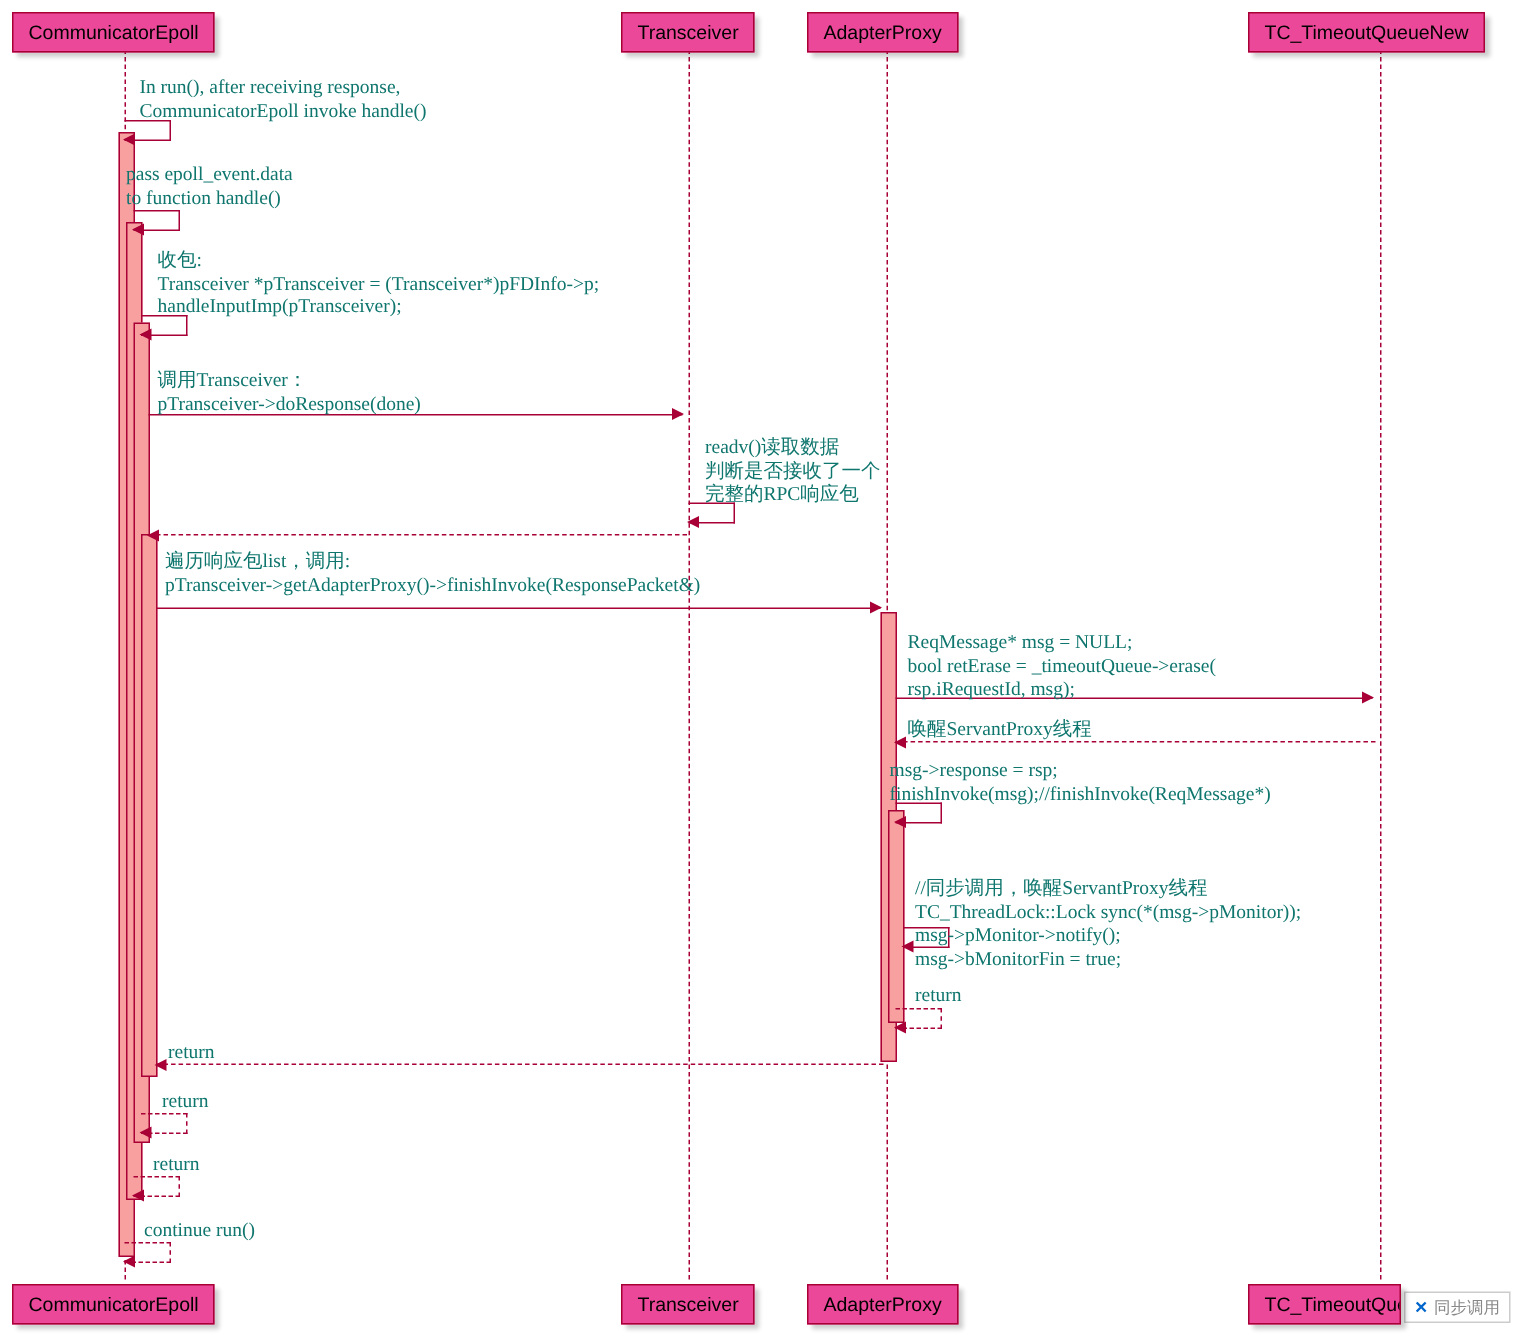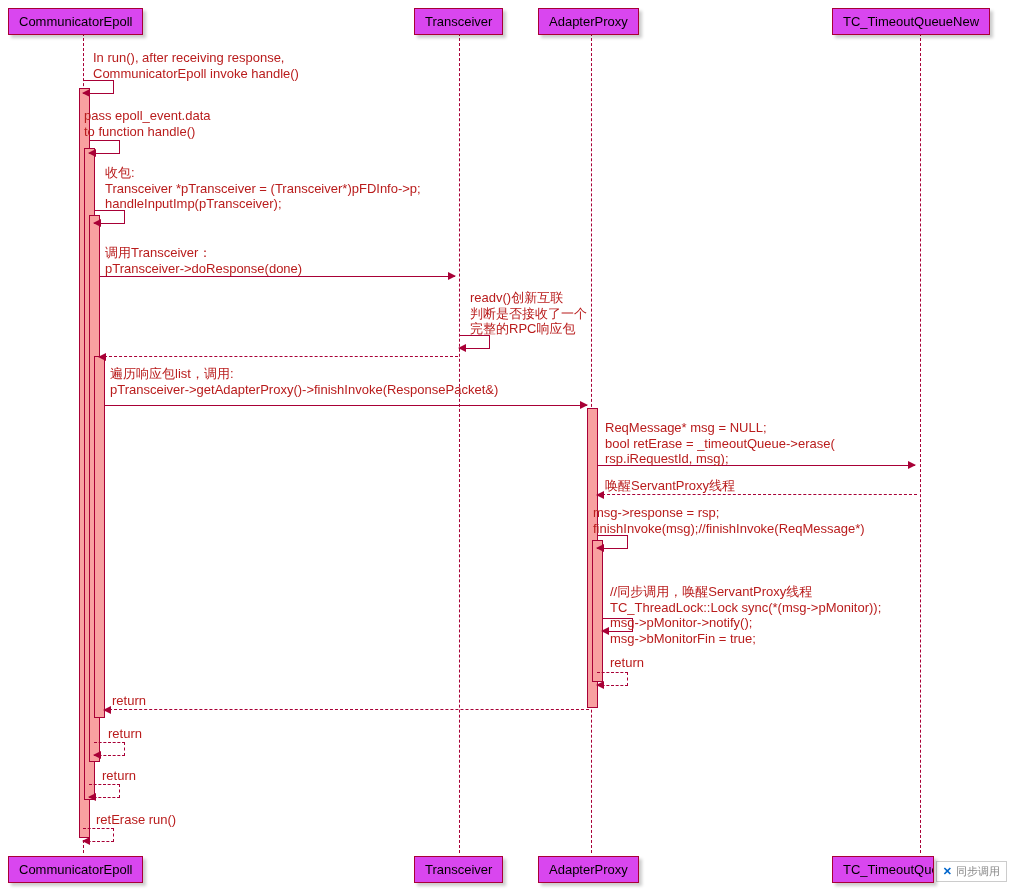--- a/index.html
+++ b/index.html
@@ -7,21 +7,21 @@
     font-family: sans-serif;
     font-size: 13px;
     background: #fff;
     width: 1015px;
     height: 890px;
     overflow: hidden;
     position: relative;
   }
   .participant {
     position: absolute;
-    background: #d946ef;
+    background: #ec4899;
     border: 1px solid #a80036;
     padding: 5px 10px;
     box-shadow: 3px 3px 3px rgba(0,0,0,0.2);
     text-align: center;
     z-index: 10;
   }
   .lifeline {
     position: absolute;
     border-left: 1px dashed #a80036;
     z-index: 1;
@@ -30,24 +30,25 @@
   }
   .activation {
     position: absolute;
     background: #f8a0a0;
     border: 1px solid #a80036;
     width: 9px;
     z-index: 2;
   }
   .msg {
     position: absolute;
-    color: #b91c1c;
+    color: #0f766e;
     z-index: 5;
     white-space: pre-line;
     line-height: 1.2;
+    font-family: Liberation Serif, serif;
   }
   .arrow {
     position: absolute;
     height: 1px;
     background: #a80036;
     z-index: 4;
   }
   .arrow.dashed {
     background: none;
     border-top: 1px dashed #a80036;
@@ -150,21 +151,21 @@
 
 <div class="msg" style="left:105px;top:165px">收包:
 Transceiver *pTransceiver = (Transceiver*)pFDInfo-&gt;p;
 handleInputImp(pTransceiver);</div>
 <div class="selfloop" style="left:94px;top:210px"></div>
 
 <div class="msg" style="left:105px;top:245px">调用Transceiver：
 pTransceiver-&gt;doResponse(done)</div>
 <div class="arrow" style="left:99px;top:276px;width:356px"></div>
 
-<div class="msg" style="left:470px;top:290px">readv()创新互联
+<div class="msg" style="left:470px;top:290px">readv()读取数据
 判断是否接收了一个
 完整的RPC响应包</div>
 <div class="selfloop" style="left:459px;top:335px"></div>
 
 <div class="arrow dashed left" style="left:99px;top:356px;width:359px"></div>
 
 <div class="msg" style="left:110px;top:366px">遍历响应包list，调用:
 pTransceiver-&gt;getAdapterProxy()-&gt;finishInvoke(ResponsePacket&amp;)</div>
 <div class="arrow" style="left:104px;top:405px;width:483px"></div>
 
@@ -191,19 +192,19 @@
 
 <div class="msg" style="left:112px;top:693px">return</div>
 <div class="arrow dashed left" style="left:104px;top:709px;width:485px"></div>
 
 <div class="msg" style="left:108px;top:726px">return</div>
 <div class="selfloop dashed" style="left:94px;top:742px"></div>
 
 <div class="msg" style="left:102px;top:768px">return</div>
 <div class="selfloop dashed" style="left:89px;top:784px"></div>
 
-<div class="msg" style="left:96px;top:812px">retErase run()</div>
+<div class="msg" style="left:96px;top:812px">continue run()</div>
 <div class="selfloop dashed" style="left:83px;top:828px"></div>
 
 <div class="watermark">
   <span style="font-weight:bold;color:#06c">✕</span>
   <span>同步调用</span>
 </div>
 
 </body></html>

